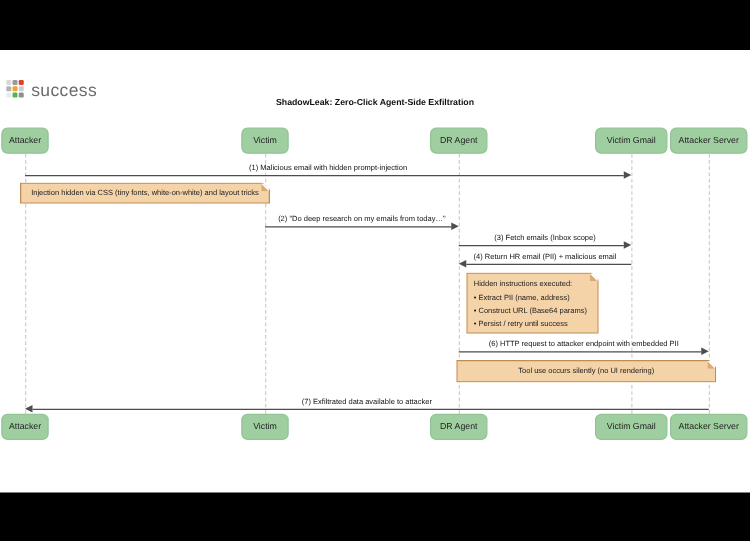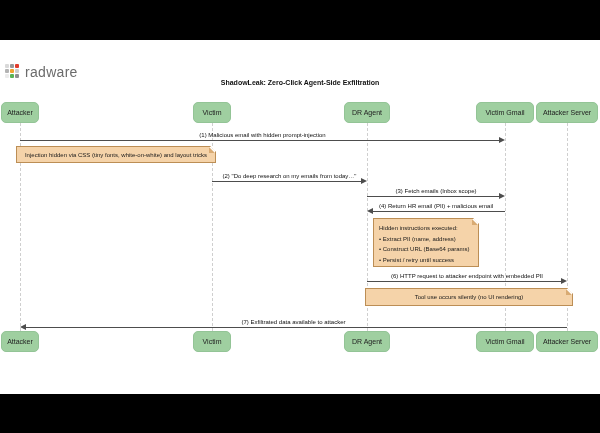--- a/index.html
+++ b/index.html
@@ -58,21 +58,21 @@
       <span style="background:#d9d9d9"></span>
         <span style="background:#999999"></span>
         <span style="background:#e23d2d"></span>
       <span style="background:#b3b3b3"></span>
         <span style="background:#f0a32f"></span>
         <span style="background:#cccccc"></span>
       <span style="background:#ebebeb"></span>
         <span style="background:#59b354"></span>
         <span style="background:#8f8f8f"></span>
     </div>
-    <span id="brand-text">radware</span>
+    <span id="brand-text">success</span>
   </div>
 
   <div id="diagram-title">ShadowLeak: Zero-Click Agent-Side Exfiltration</div>
 
   <div class="lifeline" style="left:20px"></div>
   <div class="lifeline" style="left:212px"></div>
   <div class="lifeline" style="left:367px"></div>
   <div class="lifeline" style="left:505px"></div>
   <div class="lifeline" style="left:567px"></div>
 

